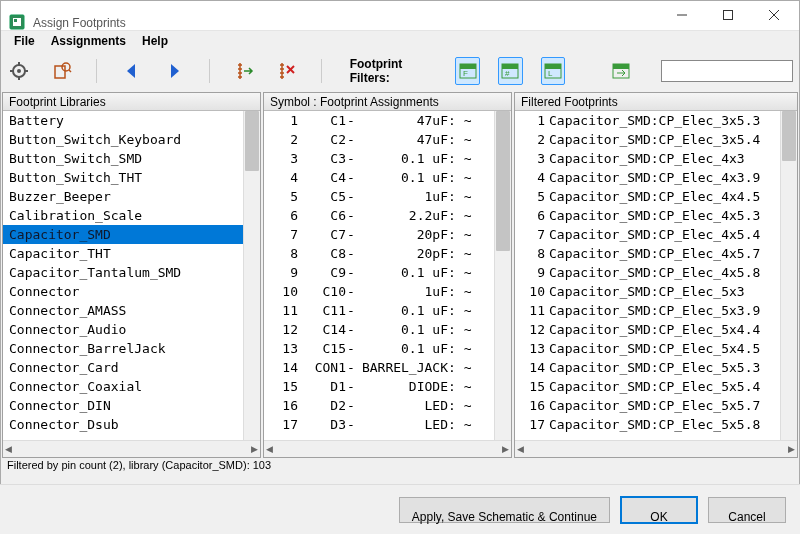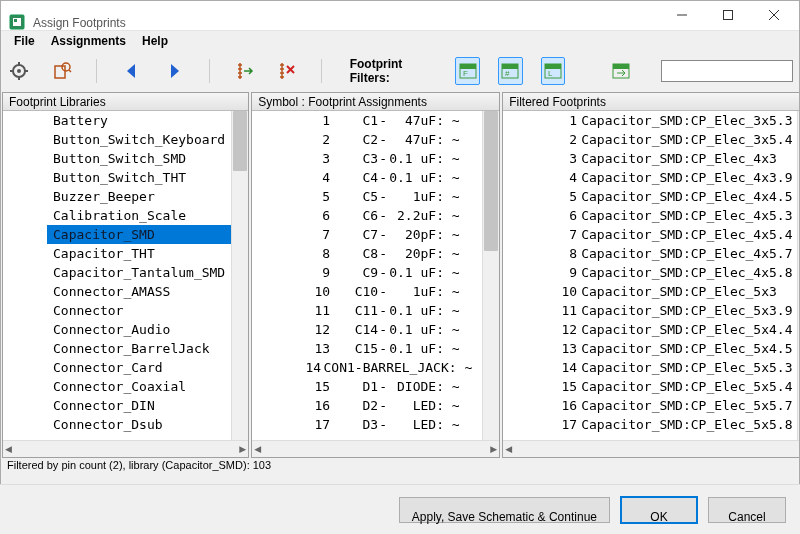--- a/index.html
+++ b/index.html
@@ -17,21 +17,21 @@
 .sep { width: 1px; height: 24px; background: #ccc; margin: 0 4px; }
 .tlabel { font-weight: bold; font-size: 12px; margin: 0 4px 0 6px; }
 .filterbox { width: 132px; height: 22px; border: 1px solid #888; background: #fff; margin-left: 10px; }
 .panes { display: flex; height: 368px; }
 .pane { display: flex; flex-direction: column; border: 1px solid #a0a0a0; margin: 1px; background: #fff; }
 .pane1 { width: 259px; }
 .pane2 { width: 249px; }
 .pane3 { flex: 1; }
 .panehdr { background: linear-gradient(#f5f5f5,#e3e3e3); border-bottom: 1px solid #bbb; padding: 2px 6px; font-size: 12px; height: 18px; display: flex; align-items: center; text-align: right; }
 .list { flex: 1; overflow: hidden; font-family: Consolas, monospace; font-size: 13px; line-height: 19px; position: relative; display: flex; }
-.listbody { flex: 1; overflow: hidden; margin-left: 44px; }
+.listbody { flex: 1; overflow: hidden; }
 .row { padding: 0 6px; white-space: pre; cursor: default; }
 .row.selected { background: #0078d7; color: #0f172a; }
 .vscroll { width: 17px; background: #f0f0f0; border-left: 1px solid #ddd; position: relative; }
 .vscroll .thumb { position: absolute; left: 1px; right: 1px; background: #c4c4c4; border-radius: 1px; }
 .hscroll { height: 17px; background: #f0f0f0; border-top: 1px solid #ddd; display: flex; align-items: center; justify-content: space-between; padding: 0 2px; color: #666; font-size: 9px; }
 .status { padding: 0 6px; font-size: 11px; background: #f0f0f0; height: 20px; }
 .footer { position: absolute; bottom: 0; left: 0; right: 0; height: 50px; border-top: 1px solid #ddd; display: flex; align-items: center; justify-content: flex-end; padding: 0 14px; gap: 10px; background: #f0f0f0; }
 .btn { min-width: 78px; height: 24px; padding: 12px 12px; background: #e1e1e1; border: 1px solid #adadad; font-size: 12px; }
 .btn.default { border: 2px solid #0078d7; }
 .arow { display: flex; padding: 0 4px; }
@@ -166,22 +166,22 @@
       <div class="listbody" id="libs">
           <div class="row">Battery</div>
           <div class="row">Button_Switch_Keyboard</div>
           <div class="row">Button_Switch_SMD</div>
           <div class="row">Button_Switch_THT</div>
           <div class="row">Buzzer_Beeper</div>
           <div class="row">Calibration_Scale</div>
           <div class="row selected">Capacitor_SMD</div>
           <div class="row">Capacitor_THT</div>
           <div class="row">Capacitor_Tantalum_SMD</div>
+          <div class="row">Connector</div>
           <div class="row">Connector_AMASS</div>
-          <div class="row">Connector</div>
           <div class="row">Connector_Audio</div>
           <div class="row">Connector_BarrelJack</div>
           <div class="row">Connector_Card</div>
           <div class="row">Connector_Coaxial</div>
           <div class="row">Connector_DIN</div>
           <div class="row">Connector_Dsub</div>
         </div>
       <div class="vscroll">
           <div class="thumb" style="top:0;height:60px"></div>
         </div>

